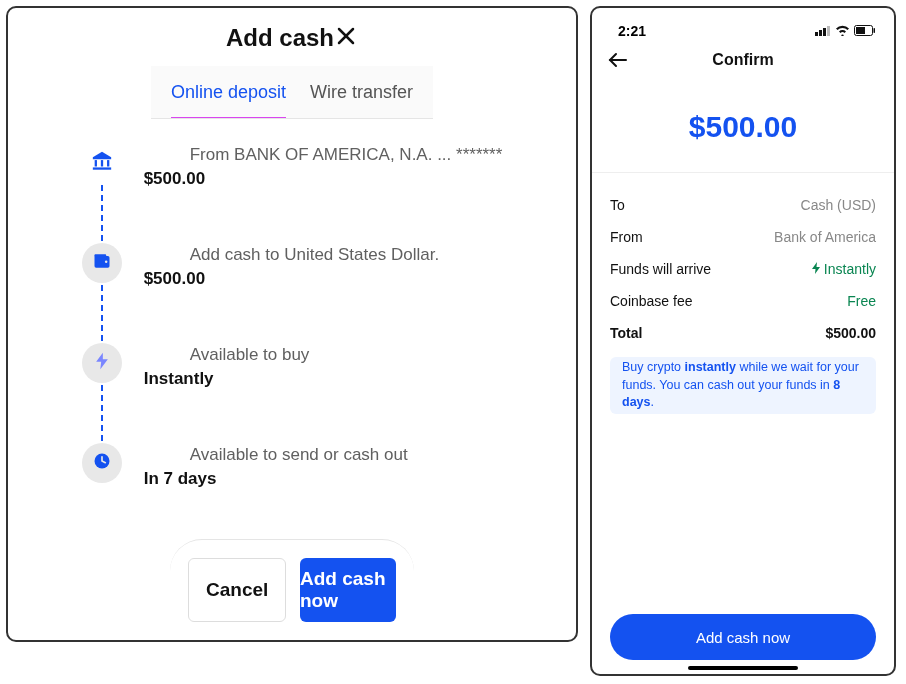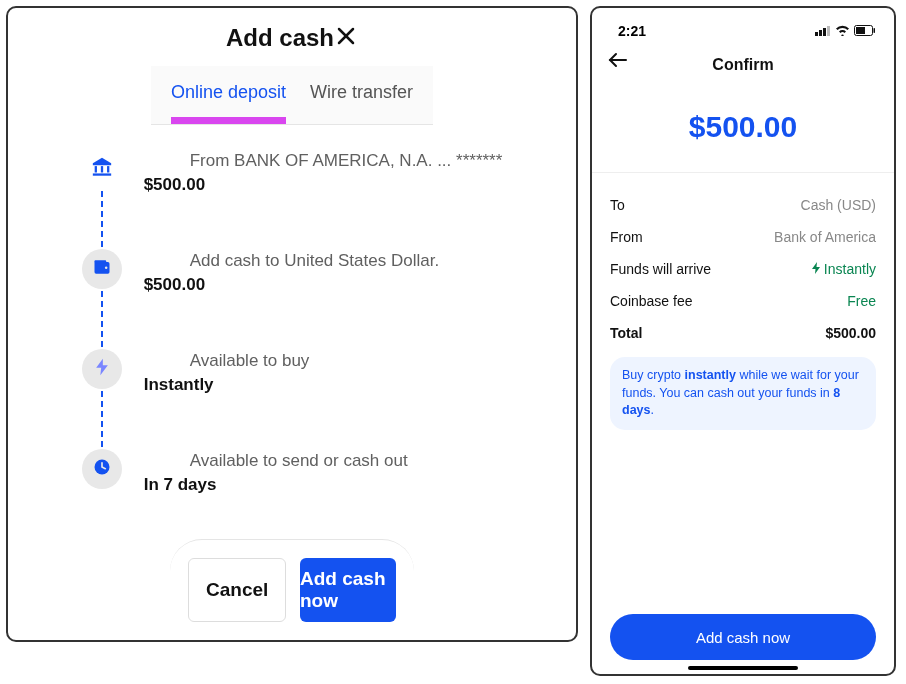--- a/index.html
+++ b/index.html
@@ -62,21 +62,21 @@
       background: #fafafa;
     }
     .tab {
       padding: 16px 0 14px 0;
       font-size: 18px;
       color: #555;
       cursor: pointer;
     }
     .tab.active {
       color: #1452f0;
-      border-bottom: 7px solid #d946ef;
+      border-bottom: 1px solid #d946ef;
       font-weight: 500;
     }
     .steps {
       padding: 24px 22px 20px 22px;
       flex: 1;
     }
     .step {
       display: flex;
       align-items: flex-start;
       gap: 22px;
@@ -167,21 +167,21 @@
       font-size: 14px;
       font-weight: 600;
     }
     .status-icons {
       display: flex;
       gap: 4px;
       align-items: center;
     }
     .r-header {
       display: flex;
-      align-items: flex-end;
+      align-items: flex-start;
       padding: 10px 16px 10px 16px;
       position: relative;
     }
     .back-arrow {
       font-size: 20px;
       cursor: pointer;
       color: #111;
     }
     .r-title {
       position: absolute;
@@ -224,22 +224,22 @@
       gap: 3px;
     }
     .detail-row.total .detail-label,
     .detail-row.total .detail-value {
       color: #111;
       font-weight: 600;
     }
     .info-box {
       margin: 8px 18px 0 18px;
       background: #eef4ff;
-      border-radius: 15px;
-      padding: 10px 12px;
+      border-radius: 6px;
+      padding: 2px 12px;
       font-size: 12.5px;
       line-height: 1.4;
       color: #1452f0;
     }
     .info-box b {
       font-weight: 700;
     }
     .r-footer {
       position: absolute;
       bottom: 14px;

